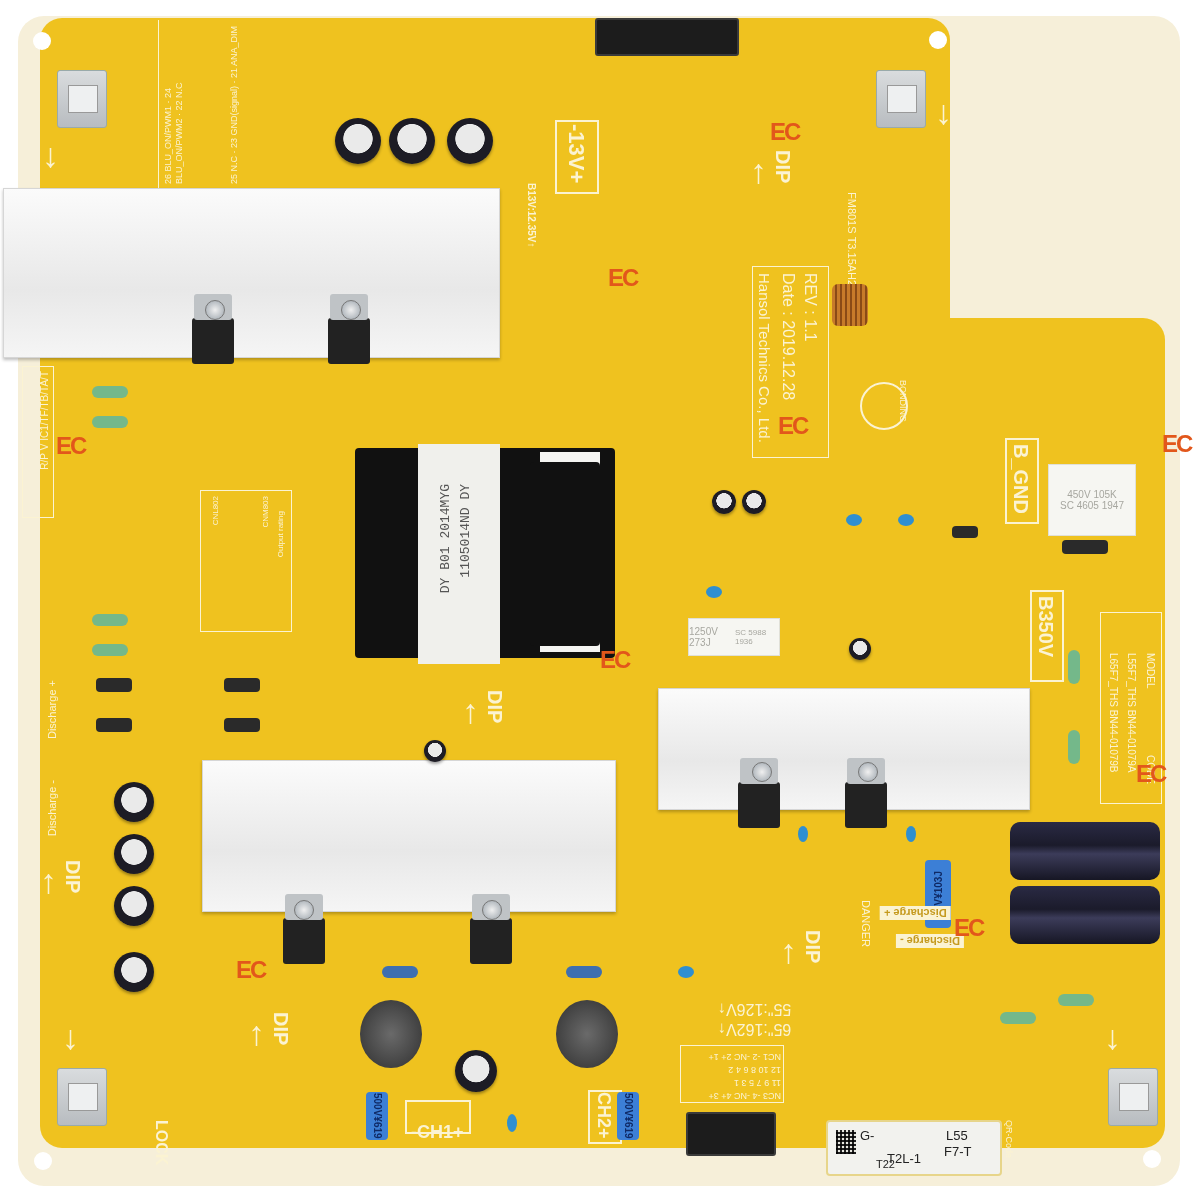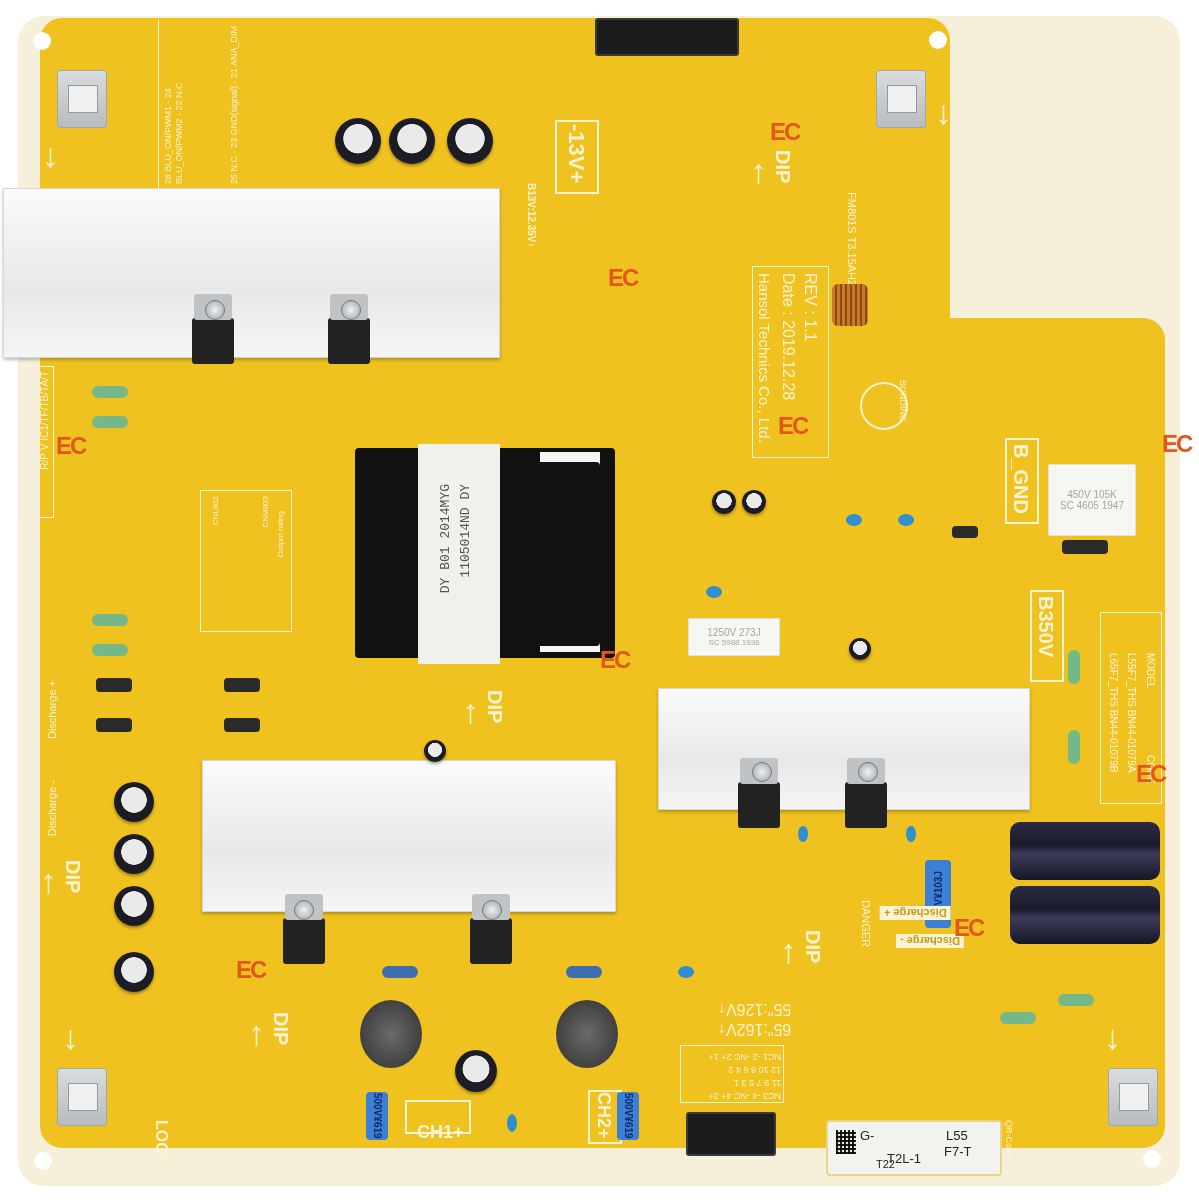--- a/index.html
+++ b/index.html
@@ -118,21 +118,21 @@
 </div>
 
 <div class="transformer" style="left:355px;top:448px;width:260px;height:210px;"></div>
 <div class="xfmr-label" style="left:418px;top:444px;width:82px;height:220px;">
   <div class="vert" style="position:absolute;left:40px;top:40px;transform:rotate(180deg);">1105014ND DY</div>
   <div class="vert" style="position:absolute;left:20px;top:40px;transform:rotate(180deg);">DY B01 2014MYG</div>
 </div>
 <div style="position:absolute;left:540px;top:452px;width:60px;height:200px;background:#f5f5f2;"></div>
 <div class="transformer" style="left:530px;top:462px;width:70px;height:184px;"></div>
 
-<div class="whitebox" style="left:688px;top:618px;width:90px;height:36px;flex-direction:column;">
+<div class="whitebox" style="left:688px;top:618px;width:90px;height:36px;flex-direction:row;">
   <span>1250V 273J</span>
   <span style="font-size:8px;">SC 5988 1936</span>
 </div>
 
 <div style="position:absolute;left:200px;top:490px;width:90px;height:140px;border:1px solid #fbf3d2;">
   <div class="silk vert" style="left:75px;top:20px;font-size:8px;transform:rotate(180deg);">Output rating</div>
   <div class="silk vert" style="left:60px;top:5px;font-size:8px;transform:rotate(180deg);">CNM803</div>
   <div class="silk vert" style="left:10px;top:5px;font-size:8px;transform:rotate(180deg);">CNL802</div>
 </div>
 

